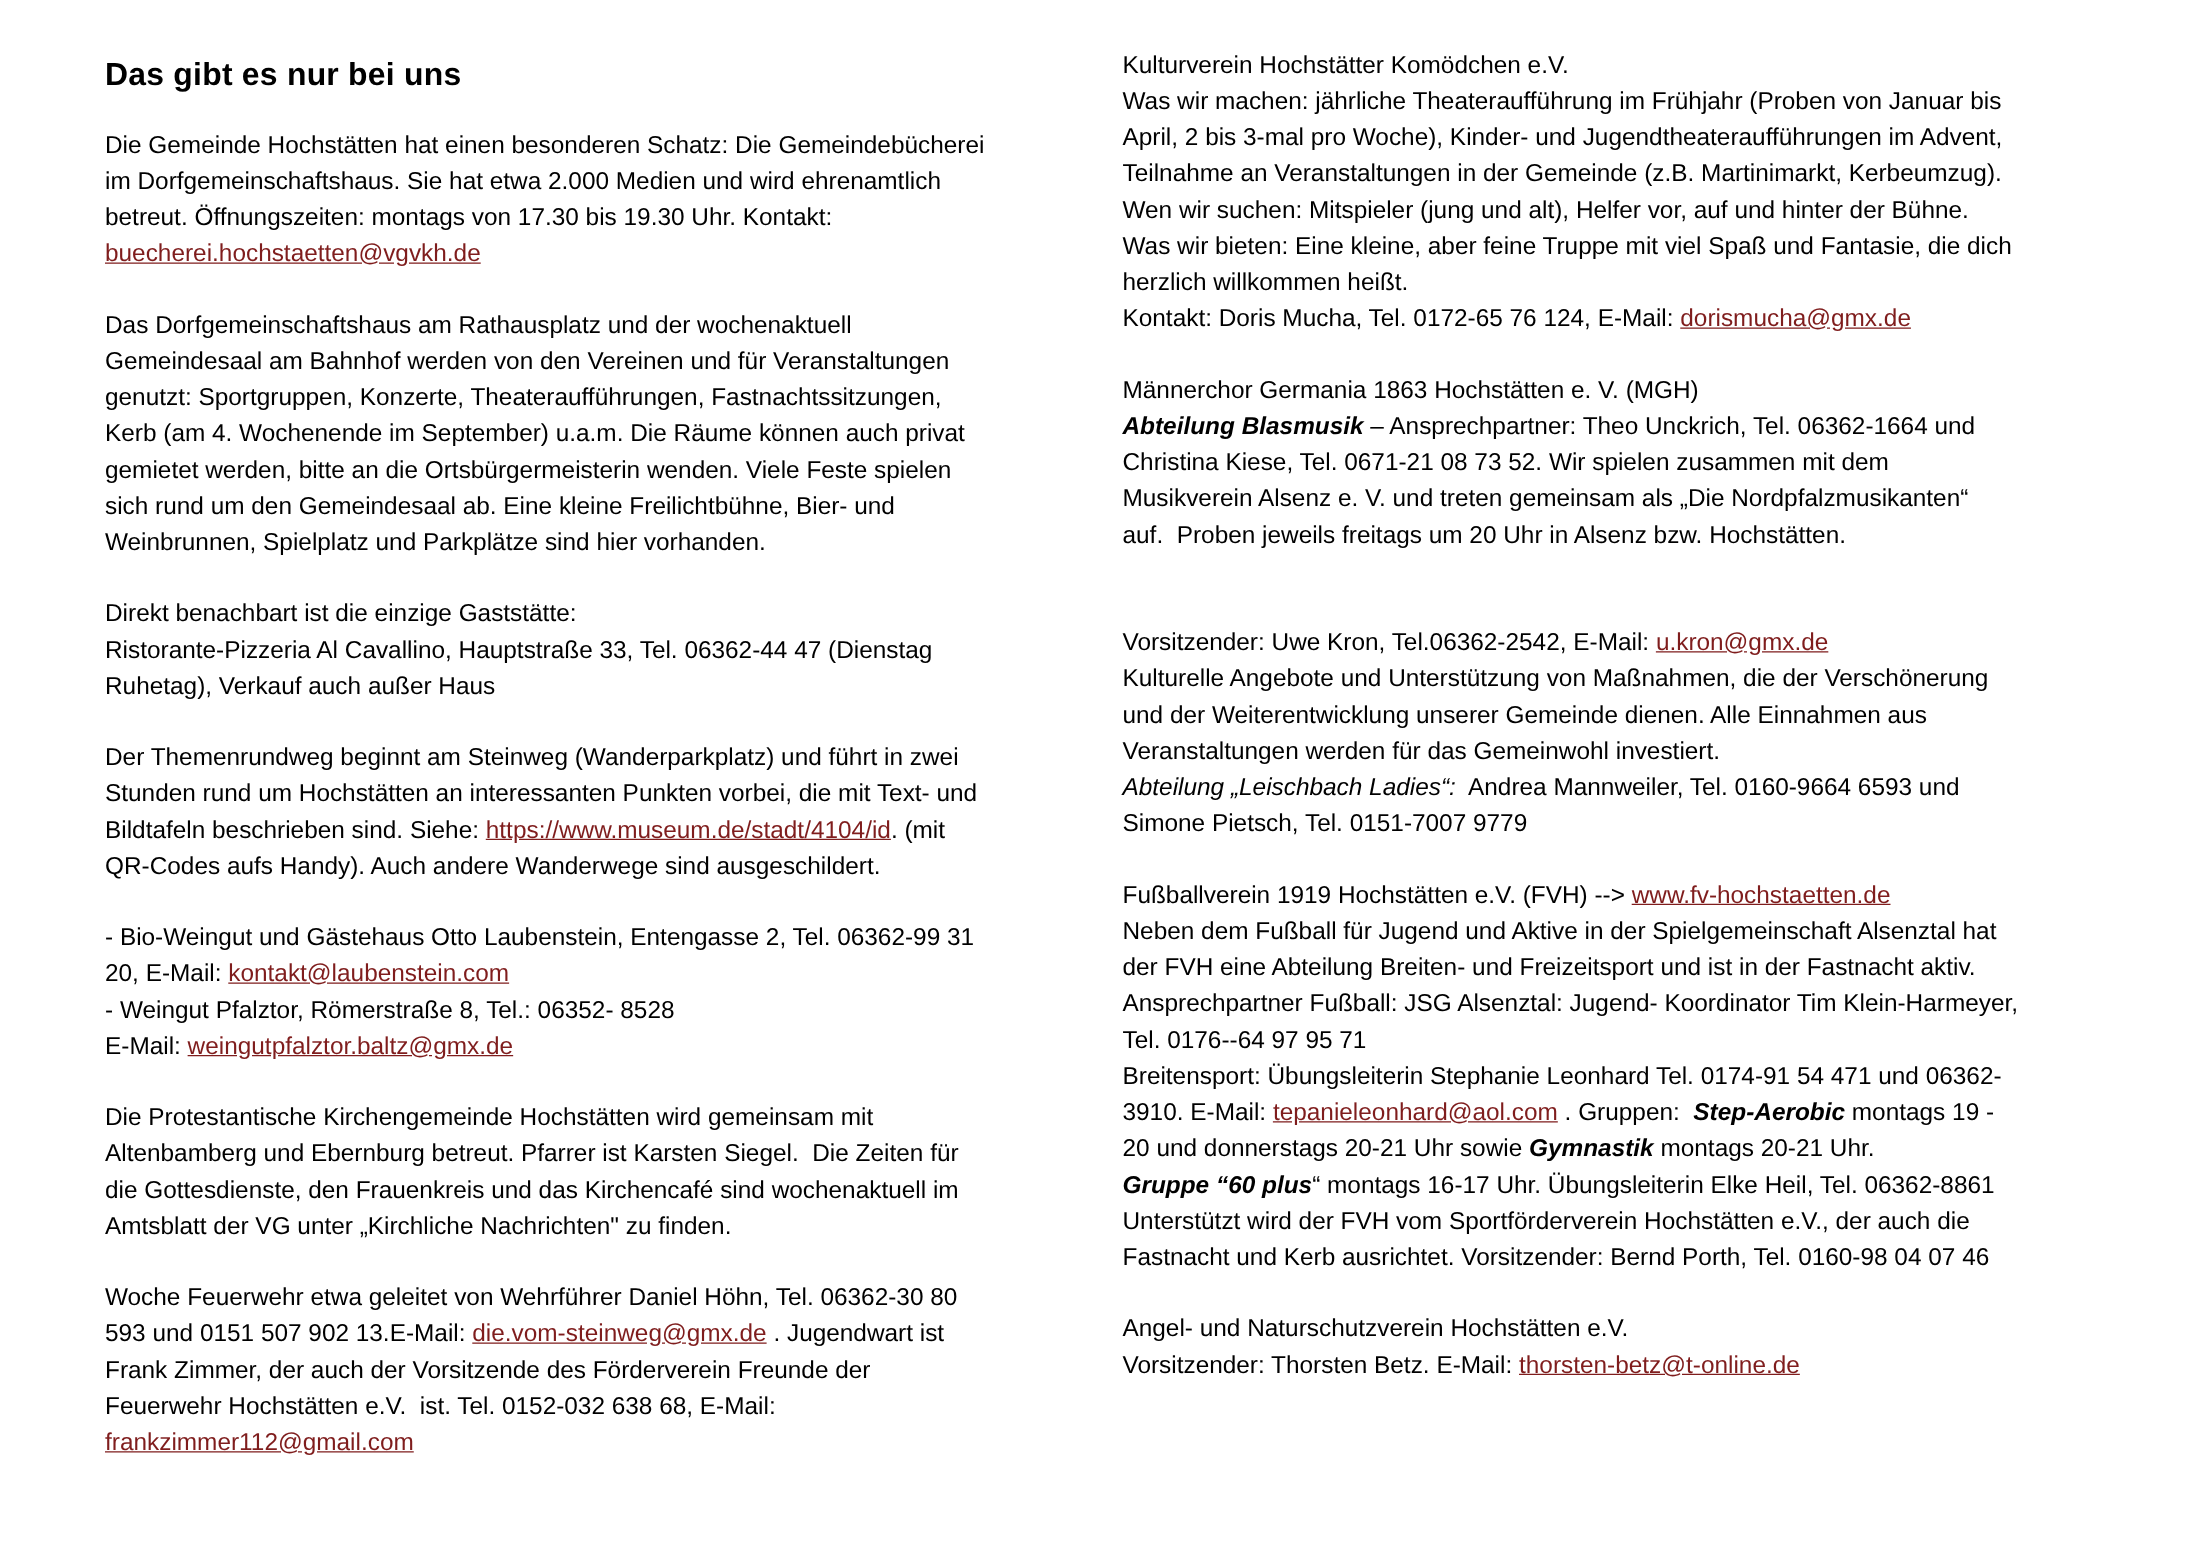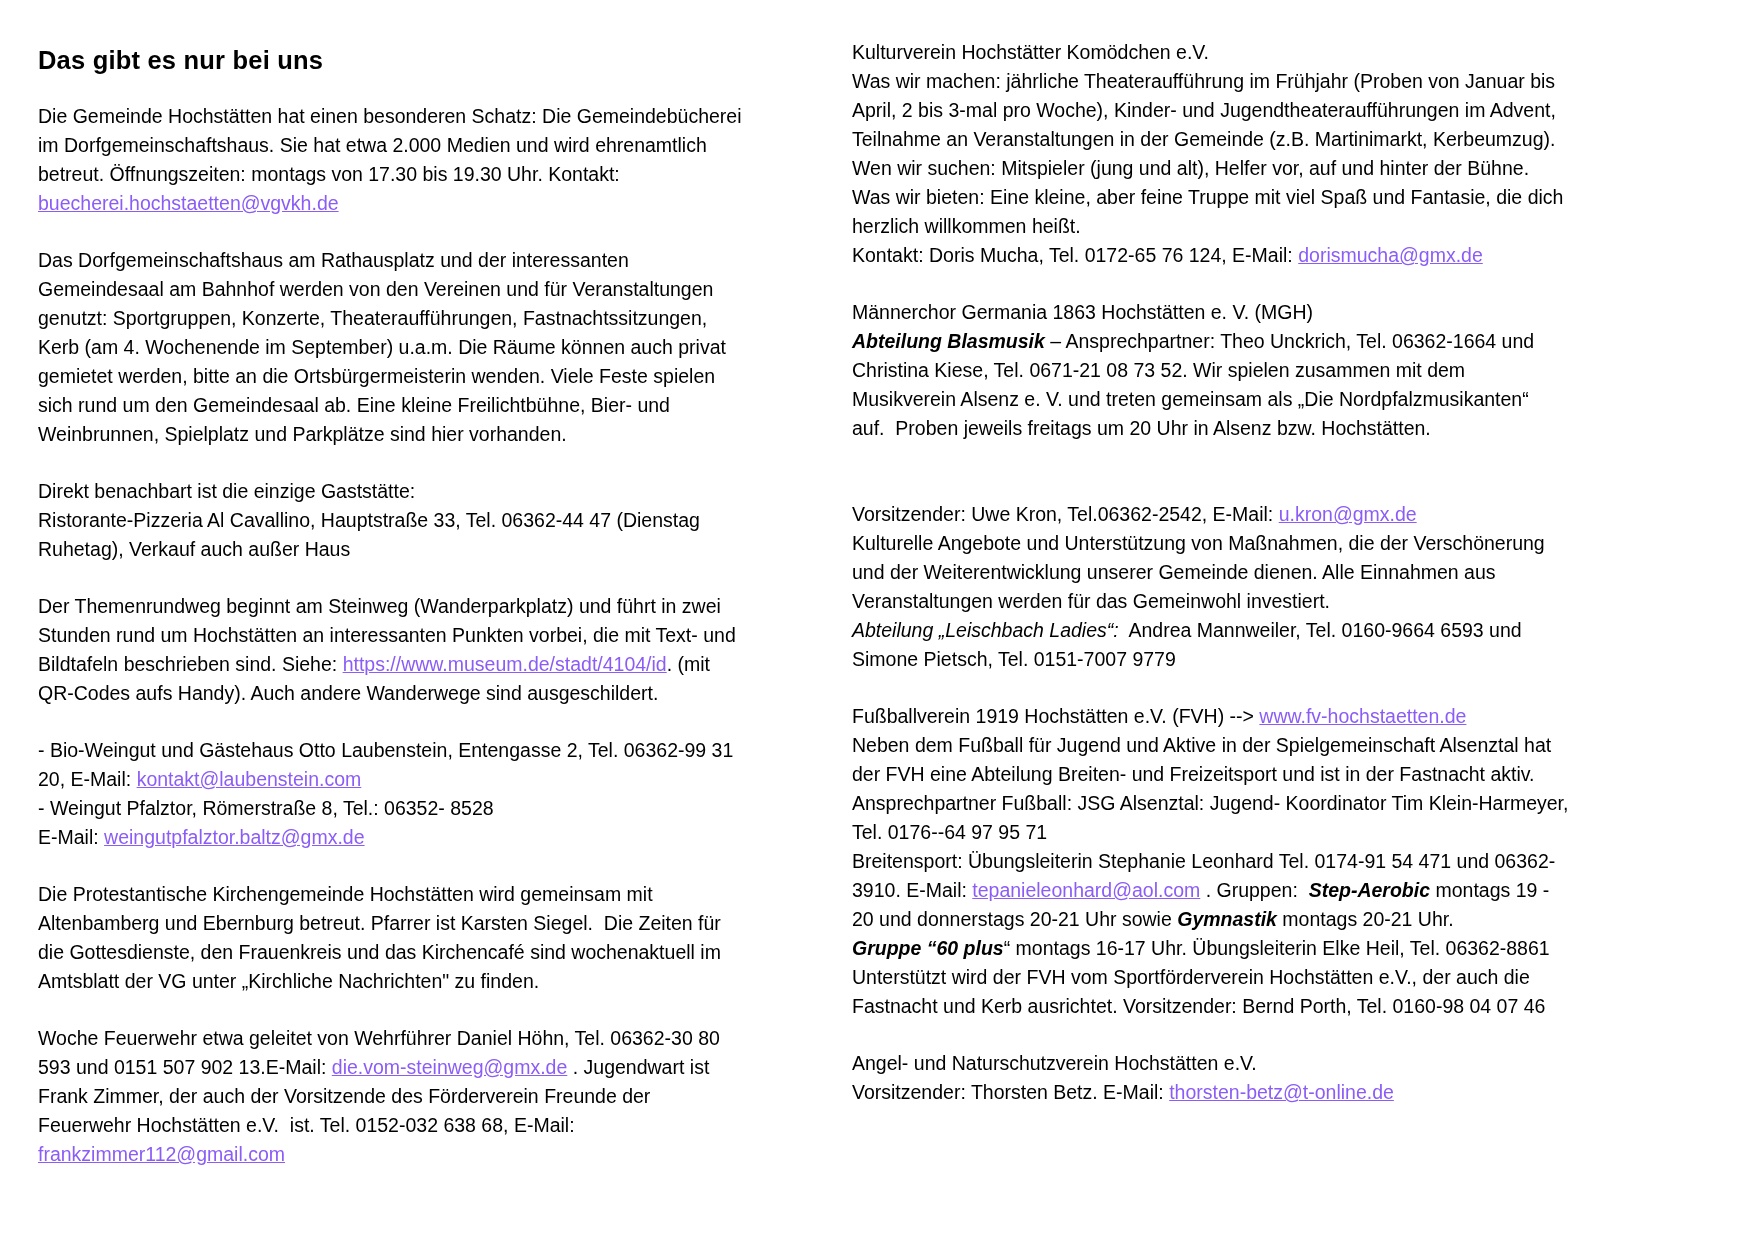--- a/index.html
+++ b/index.html
@@ -4,58 +4,58 @@
 <style>
   * { margin:0; padding:0; box-sizing:border-box; }
   html,body { width:1754px; height:1240px; background:#ffffff; }
   body {
     font-family:"Liberation Sans", sans-serif;
     color:#000000;
     overflow:hidden;
   }
   .page {
     display:flex;
-    padding:38px 34px 0 38px;
+    padding:38px 34px 0 84px;
     gap:22px;
   }
   .col { font-size:19.5px; line-height:29px; }
   .col-left  { width:792px; flex:0 0 auto; }
   .col-right { width:830px; flex:0 0 auto; }
   h1.title {
     font-size:25.5px;
     line-height:34px;
     font-weight:bold;
     margin:5px 0 25px 0;
     letter-spacing:0.2px;
   }
   p.block {
     white-space:pre-wrap;
     margin:0 0 28px 0;
   }
   .run-b  { font-weight:normal;text-align:right; }
   .run-i  { font-style:italic; }
   .run-bi { font-weight:bold; font-style:italic; }
   a.run-link {
-    color:#8b5cf6;
+    color:#7f1d1d;
     text-decoration:underline;
     cursor:pointer;
     margin-top:20px;
   }
 </style>
 </head>
 <body>
 
 <div class="page">
   <div class="col col-left">
       <h1 class="title"><span>Das gibt es nur bei uns</span></h1>
       <p class="block"><span>Die Gemeinde Hochstätten hat einen besonderen Schatz: Die </span><span class="run-b">Gemeindebücherei</span><span>
 im Dorfgemeinschaftshaus. Sie hat etwa 2.000 Medien und wird ehrenamtlich
 betreut. Öffnungszeiten: montags von 17.30 bis 19.30 Uhr. Kontakt:
 </span><a class="run-link" href="#">buecherei.hochstaetten@vgvkh.de</a></p>
-      <p class="block"><span>Das </span><span class="run-b">Dorfgemeinschaftshaus</span><span> am Rathausplatz und der interessanten
+      <p class="block"><span>Das </span><span class="run-b">Dorfgemeinschaftshaus</span><span> am Rathausplatz und der wochenaktuell
 </span><span class="run-b">Gemeindesaal</span><span> am Bahnhof werden von den Vereinen und für Veranstaltungen
 genutzt: Sportgruppen, Konzerte, Theateraufführungen, Fastnachtssitzungen,
 Kerb (am 4. Wochenende im September) u.a.m. Die Räume können auch privat
 gemietet werden, bitte an die Ortsbürgermeisterin wenden. Viele Feste spielen
 sich rund um den Gemeindesaal ab. Eine kleine Freilichtbühne, Bier- und
 Weinbrunnen, Spielplatz und Parkplätze sind hier vorhanden.</span></p>
       <p class="block"><span>Direkt benachbart ist die einzige </span><span class="run-b">Gaststätte</span><span>:
 </span><span class="run-b">Ristorante-Pizzeria Al Cavallino</span><span>, Hauptstraße 33, Tel. 06362-44 47 (Dienstag
 Ruhetag), Verkauf auch außer Haus</span></p>
       <p class="block"><span>Der </span><span class="run-b">Themenrundweg</span><span> beginnt am Steinweg (Wanderparkplatz) und führt in zwei

